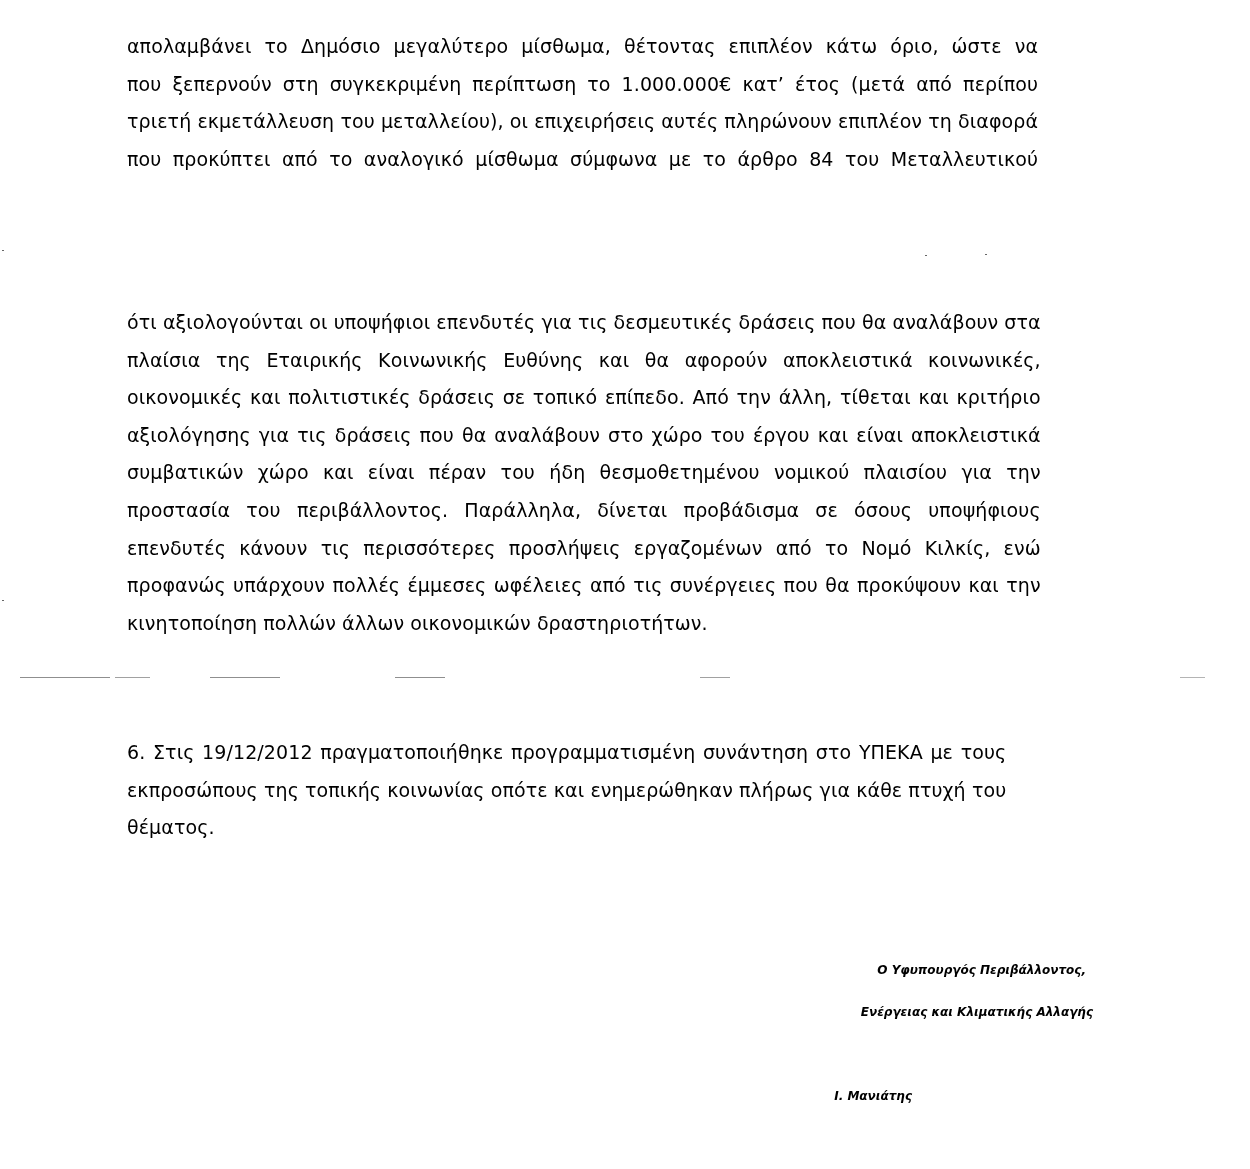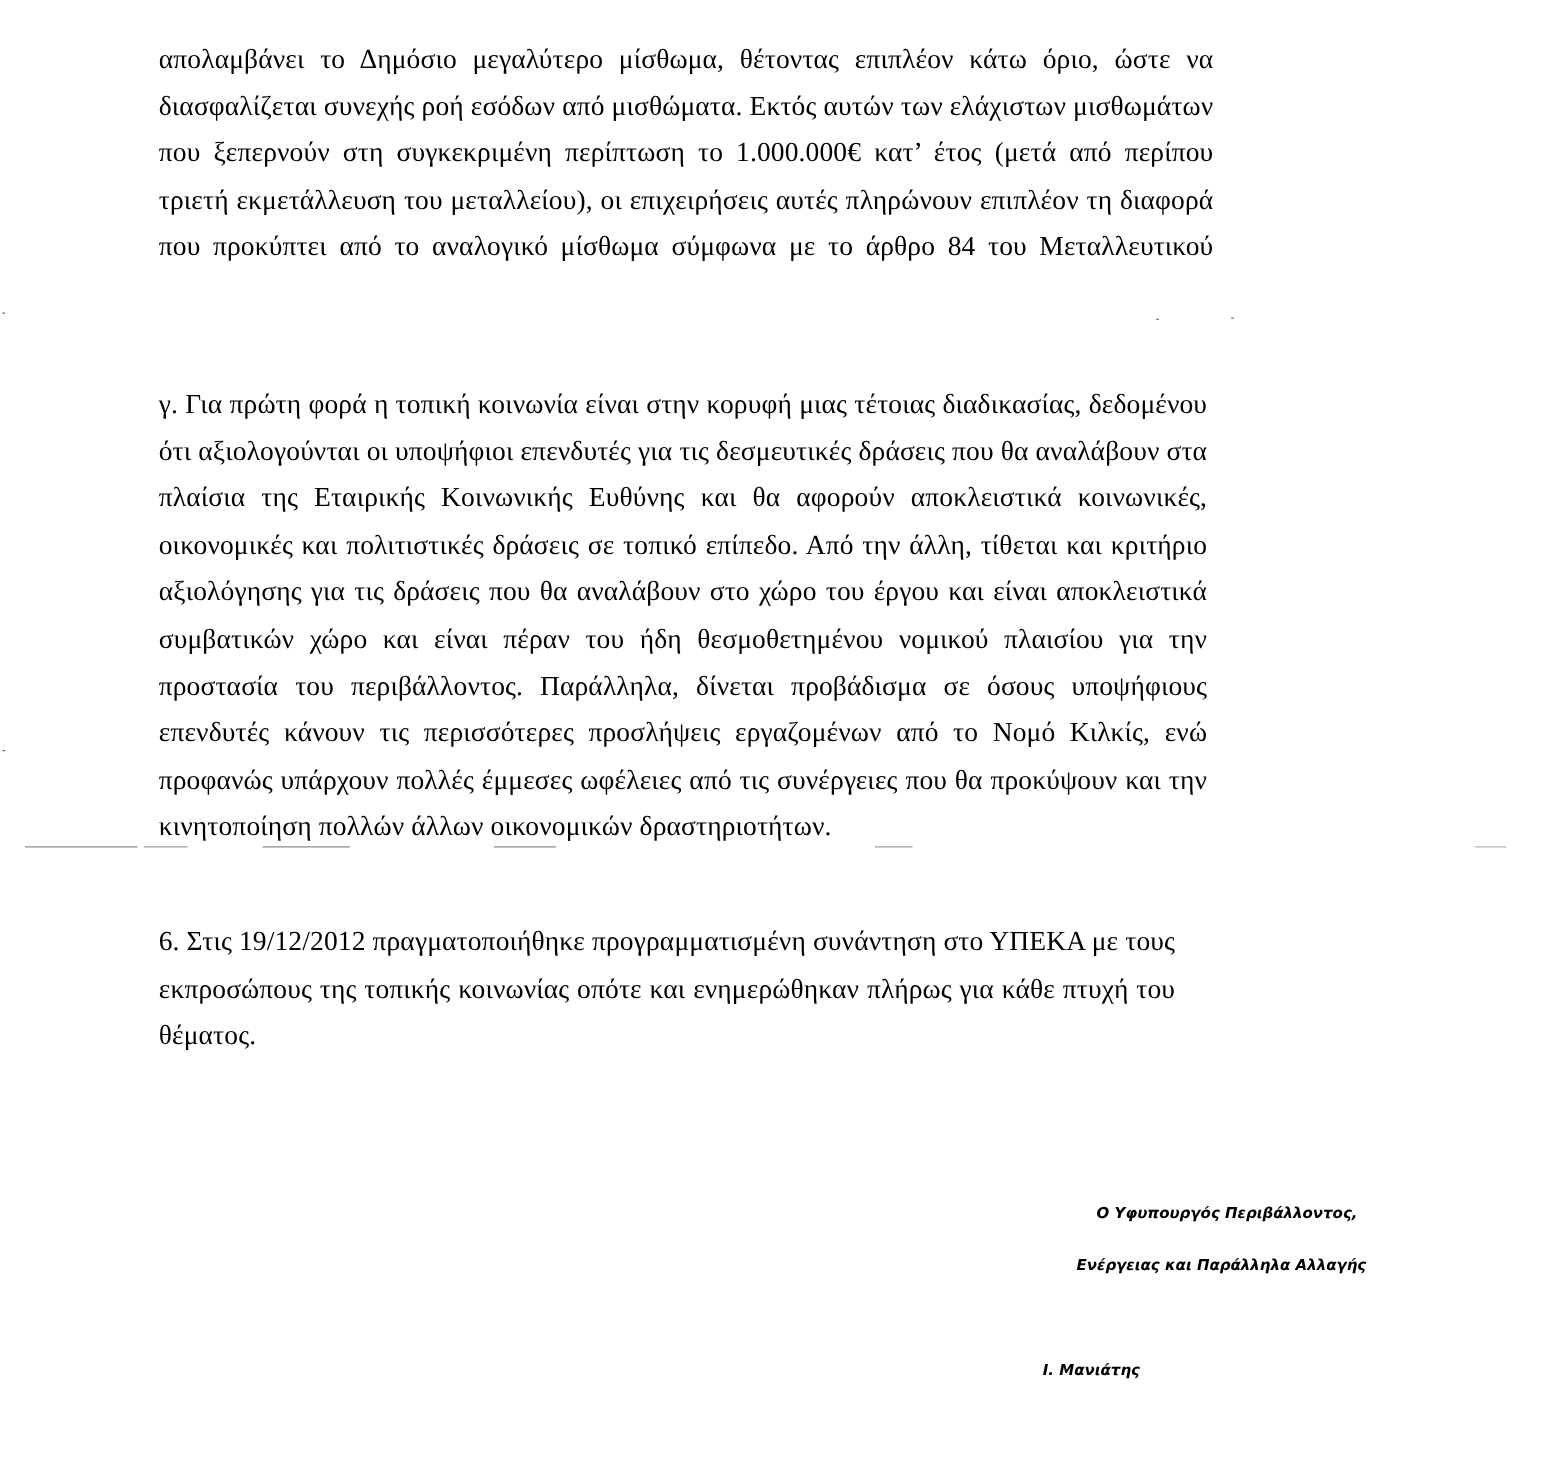--- a/index.html
+++ b/index.html
@@ -2,69 +2,67 @@
 <html><head>
   <meta charset="utf-8">
   <style>
     html, body { margin: 0; padding: 0; background: #ffffff; }
     body {
       width: 1250px; height: 1169px; position: relative; overflow: hidden;
       font-family: "DejaVu Sans", sans-serif; color: #000;
     }
     .page { position: absolute; left: 127px; top: 28px; width: 983px; }
     .para {
-      font-size: 22px; line-height: 37.6px; text-align: justify;
-      text-align-last: left; margin: 0; letter-spacing: 0.1px; font-family: Liberation Serif, serif;
+      font-size: 19px; line-height: 37.6px; text-align: justify;
+      text-align-last: left; margin: 0; letter-spacing: 0.1px;
     }
     .p1 { position: absolute; top: 0; }
     .p2 { position: absolute; top: 276px; }
     .p3 { position: absolute; top: 706px; }
     .line { display: block; text-align: justify; text-align-last: justify; white-space: nowrap; }
     .line.last { text-align-last: left; }
     .sig { position: absolute; font-family: "DejaVu Sans", sans-serif; font-weight: bold; font-style: italic; font-size: 12px; text-align: right; }
     .sig1 { left: 700px; width: 386px; top: 963px; }
     .sig2 { left: 700px; width: 393px; top: 1005px; }
     .sig3 { left: 772px; width: 140px; top: 1089px; }
     .scanline { position: absolute; top: 677px; height: 1px; background: #444; }
     .speck { position: absolute; width: 2px; height: 1px; background: #666; }
   </style>
 </head>
 <body>
 
 <div class="page">
   <p class="para p1">
     <span class="line">απολαμβάνει το Δημόσιο μεγαλύτερο μίσθωμα, θέτοντας επιπλέον κάτω όριο, ώστε να</span>
-    <span class="line">διασφαλίζεται συνεχής ροή εσόδων από μισθώματα. Εκτός αυτών των ελάχιστων μισθωμάτων</span>
     <span class="line">που ξεπερνούν στη συγκεκριμένη περίπτωση το 1.000.000€ κατ’ έτος (μετά από περίπου</span>
     <span class="line">τριετή εκμετάλλευση του μεταλλείου), οι επιχειρήσεις αυτές πληρώνουν επιπλέον τη διαφορά</span>
     <span class="line">που προκύπτει από το αναλογικό μίσθωμα σύμφωνα με το άρθρο 84 του Μεταλλευτικού</span>
   </p>
 
   <p class="para p2">
-    <span class="line">γ. Για πρώτη φορά η τοπική κοινωνία είναι στην κορυφή μιας τέτοιας διαδικασίας, δεδομένου</span>
     <span class="line">ότι αξιολογούνται οι υποψήφιοι επενδυτές για τις δεσμευτικές δράσεις που θα αναλάβουν στα</span>
     <span class="line">πλαίσια της Εταιρικής Κοινωνικής Ευθύνης και θα αφορούν αποκλειστικά κοινωνικές,</span>
     <span class="line">οικονομικές και πολιτιστικές δράσεις σε τοπικό επίπεδο. Από την άλλη, τίθεται και κριτήριο</span>
     <span class="line">αξιολόγησης για τις δράσεις που θα αναλάβουν στο χώρο του έργου και είναι αποκλειστικά</span>
     <span class="line">συμβατικών χώρο και είναι πέραν του ήδη θεσμοθετημένου νομικού πλαισίου για την</span>
     <span class="line">προστασία του περιβάλλοντος. Παράλληλα, δίνεται προβάδισμα σε όσους υποψήφιους</span>
     <span class="line">επενδυτές κάνουν τις περισσότερες προσλήψεις εργαζομένων από το Νομό Κιλκίς, ενώ</span>
     <span class="line">προφανώς υπάρχουν πολλές έμμεσες ωφέλειες από τις συνέργειες που θα προκύψουν και την</span>
     <span class="line last">κινητοποίηση πολλών άλλων οικονομικών δραστηριοτήτων.</span>
   </p>
 
   <p class="para p3">
     <span class="line">6. Στις 19/12/2012 πραγματοποιήθηκε προγραμματισμένη συνάντηση στο ΥΠΕΚΑ με τους</span>
     <span class="line">εκπροσώπους της τοπικής κοινωνίας οπότε και ενημερώθηκαν πλήρως για κάθε πτυχή του</span>
     <span class="line last">θέματος.</span>
   </p>
 </div>
 
 <div class="sig sig1">Ο Υφυπουργός Περιβάλλοντος,</div>
-<div class="sig sig2">Ενέργειας και Παράλληλα Αλλαγής</div>
+<div class="sig sig2">Ενέργειας και Κλιματικής Αλλαγής</div>
 <div class="sig sig3">Ι. Μανιάτης</div>
 
 <div class="scanline" style="left:20px;width:90px;opacity:.6"></div>
 <div class="scanline" style="left:115px;width:35px;opacity:.5"></div>
 <div class="scanline" style="left:210px;width:70px;opacity:.6"></div>
 <div class="scanline" style="left:395px;width:50px;opacity:.6"></div>
 <div class="scanline" style="left:700px;width:30px;opacity:.5"></div>
 <div class="scanline" style="left:1180px;width:25px;opacity:.4"></div>
 <div class="speck" style="left:925px;top:255px"></div>
 <div class="speck" style="left:985px;top:254px"></div>

